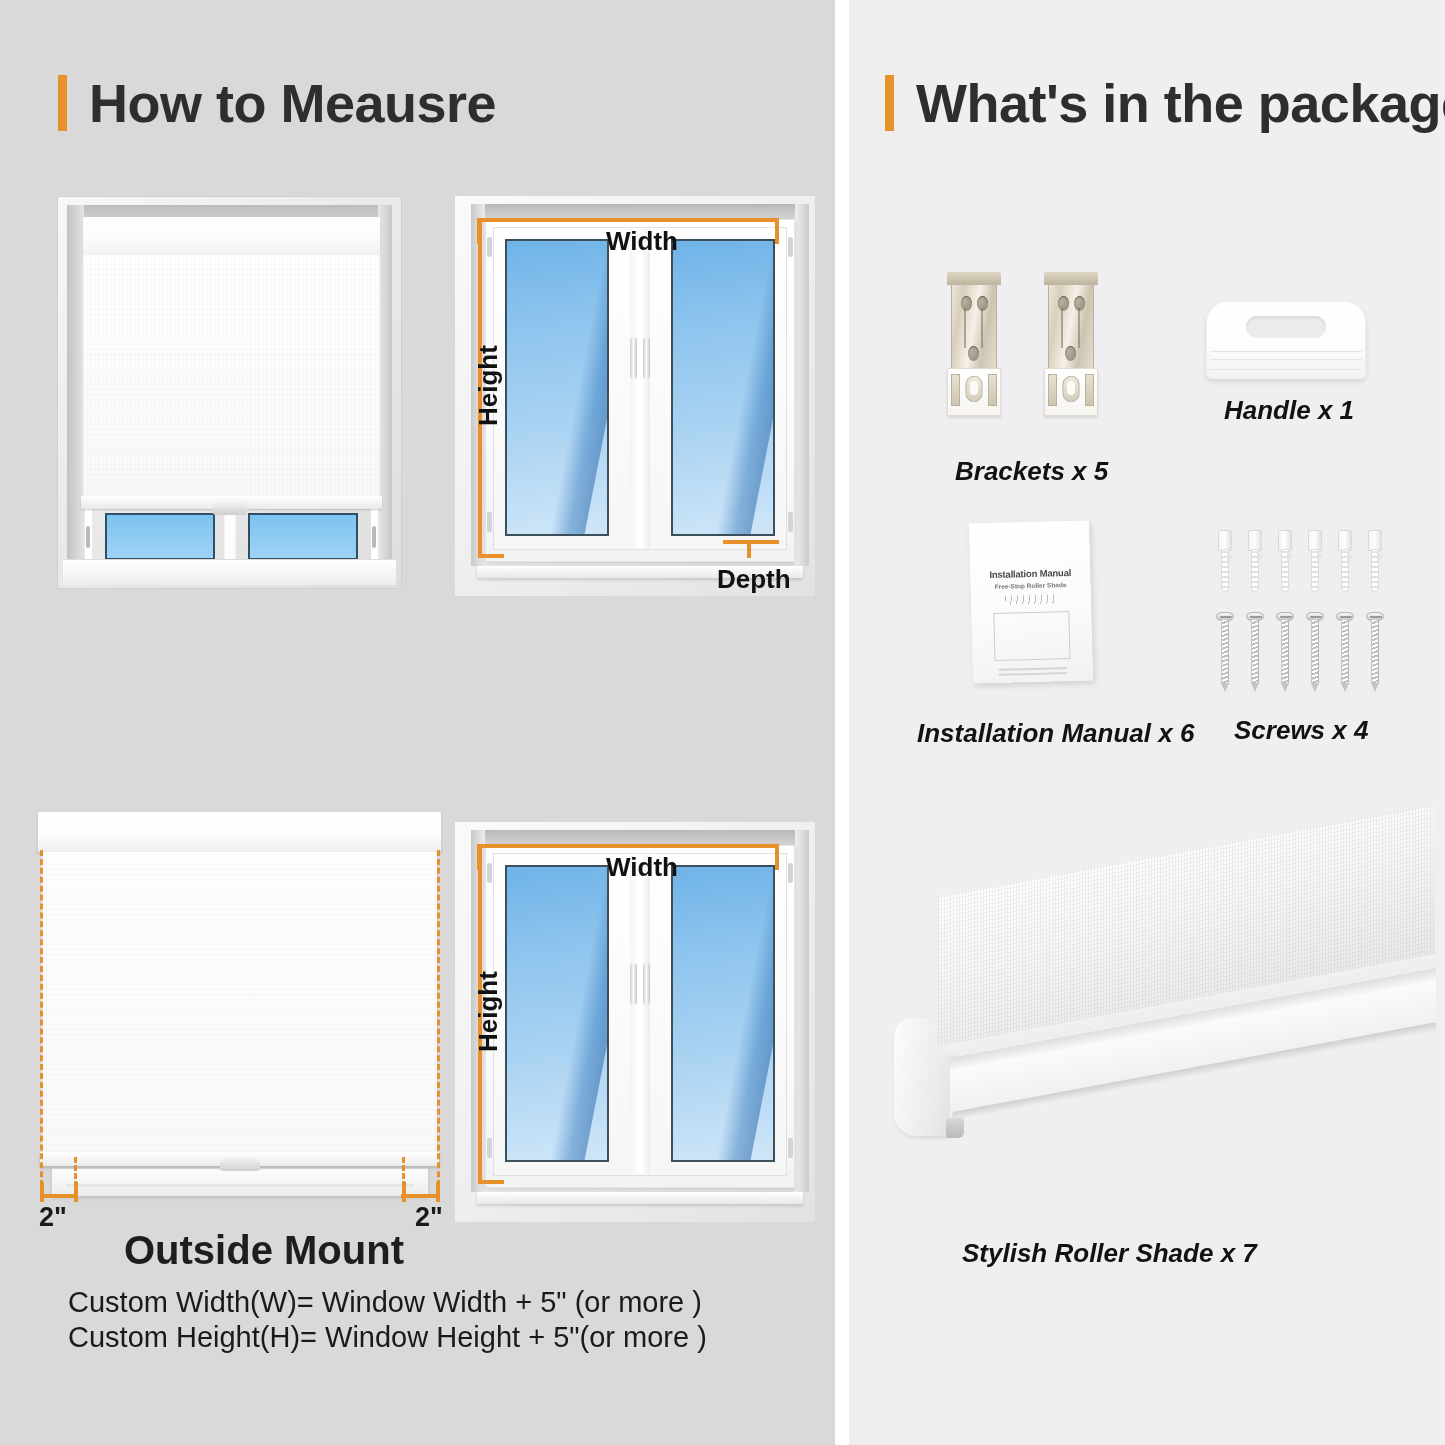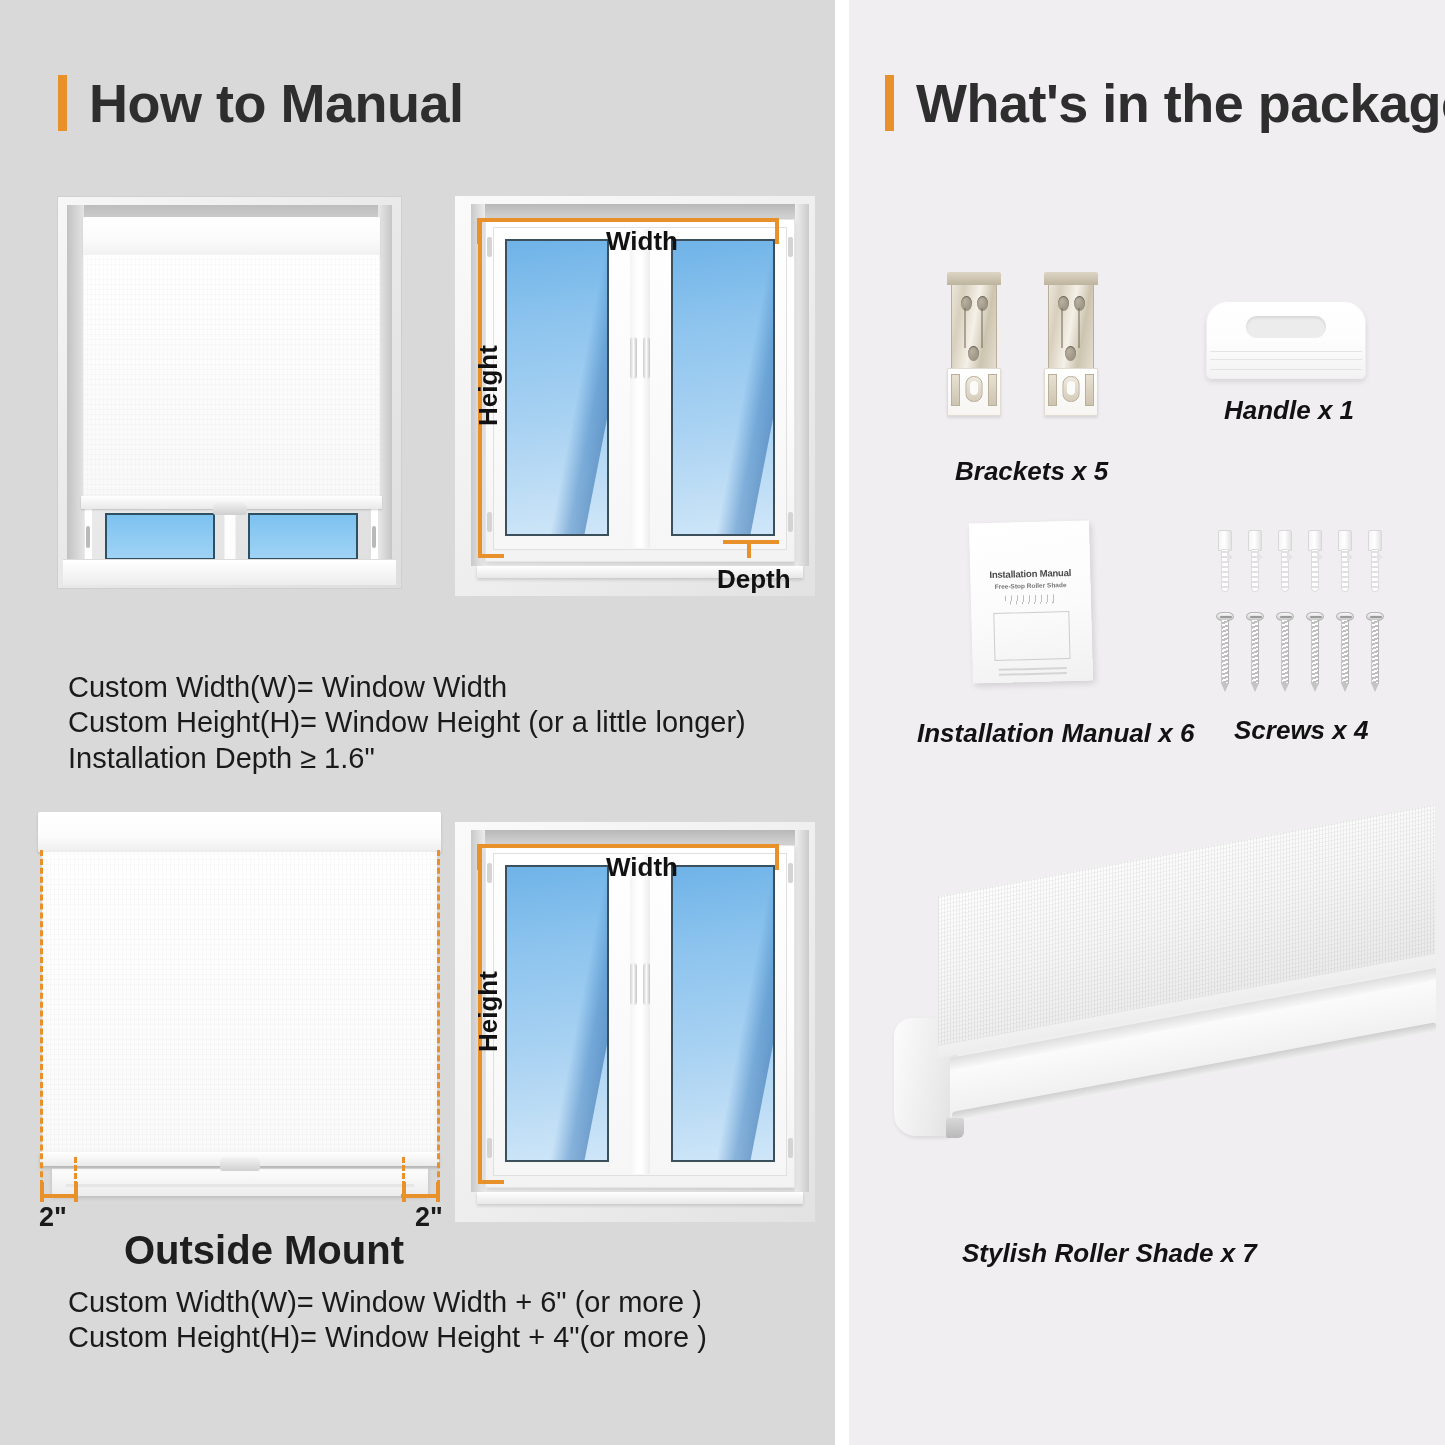--- a/index.html
+++ b/index.html
@@ -490,21 +490,21 @@
 </style>
 </head>
 <body>
 
 <div class="page">
 
   <div class="panel-left">
 
     <div class="heading heading-left">
       <div class="accent-bar"></div>
-      <div class="heading-text">How to Manual</div>
+      <div class="heading-text">How to Meausre</div>
     </div>
 
     <div class="im-wrap">
       <div class="im-recess"></div>
       <div class="im-reveal-top"></div>
       <div class="im-reveal-left"></div>
       <div class="im-reveal-right"></div>
       <div class="im-frame-bot"></div>
       <div class="im-glass-l"></div>
       <div class="im-glass-r"></div>
@@ -551,25 +551,20 @@
       <div class="ml-cap-h" style="left:23px; top:22px;"></div>
       <div class="ml-cap-h" style="left:23px; top:358px;"></div>
       <div class="dim-label vert" style="left:18px; top:230px;">Height</div>
 
       <div class="ml ml-h" style="left:268px; top:344px; width:56px;"></div>
       <div class="ml ml-v" style="left:292px; top:344px; height:18px;"></div>
       <div class="dim-label" style="left:262px; top:368px;">Depth</div>
     </div>
 
 
-    <div class="spec-list" style="left:68px; top:670px;">
-      <div class="spec-line">Custom Width(W)= Window Width</div>
-      <div class="spec-line">Custom Height(H)= Window Height (or a little longer)</div>
-      <div class="spec-line">Installation Depth ≥ 1.6"</div>
-    </div>
 
     <div class="om-wrap">
       <div class="om-sill"></div>
       <div class="om-sill-line"></div>
       <div class="om-cassette"></div>
       <div class="om-fabric"></div>
       <div class="om-bottomrail"></div>
       <div class="om-pull"></div>
       <div class="om-dash-l"></div>
       <div class="om-dash-r"></div>
@@ -616,22 +611,22 @@
 
       <div class="ml ml-v" style="left:23px; top:22px; height:340px;"></div>
       <div class="ml-cap-h" style="left:23px; top:22px;"></div>
       <div class="ml-cap-h" style="left:23px; top:358px;"></div>
       <div class="dim-label vert" style="left:18px; top:230px;">Height</div>
     </div>
 
     <div class="mount-title" style="left:124px; top:1228px;">Outside Mount</div>
 
     <div class="spec-list" style="left:68px; top:1285px;">
-      <div class="spec-line">Custom Width(W)= Window Width + 6" (or more )</div>
-      <div class="spec-line">Custom Height(H)= Window Height + 4"(or more )</div>
+      <div class="spec-line">Custom Width(W)= Window Width + 5" (or more )</div>
+      <div class="spec-line">Custom Height(H)= Window Height + 5"(or more )</div>
     </div>
   </div>
 
   <div class="panel-divider"></div>
 
   <div class="panel-right">
 
     <div class="heading heading-right">
       <div class="accent-bar"></div>
       <div class="heading-text">What's in the package</div>

